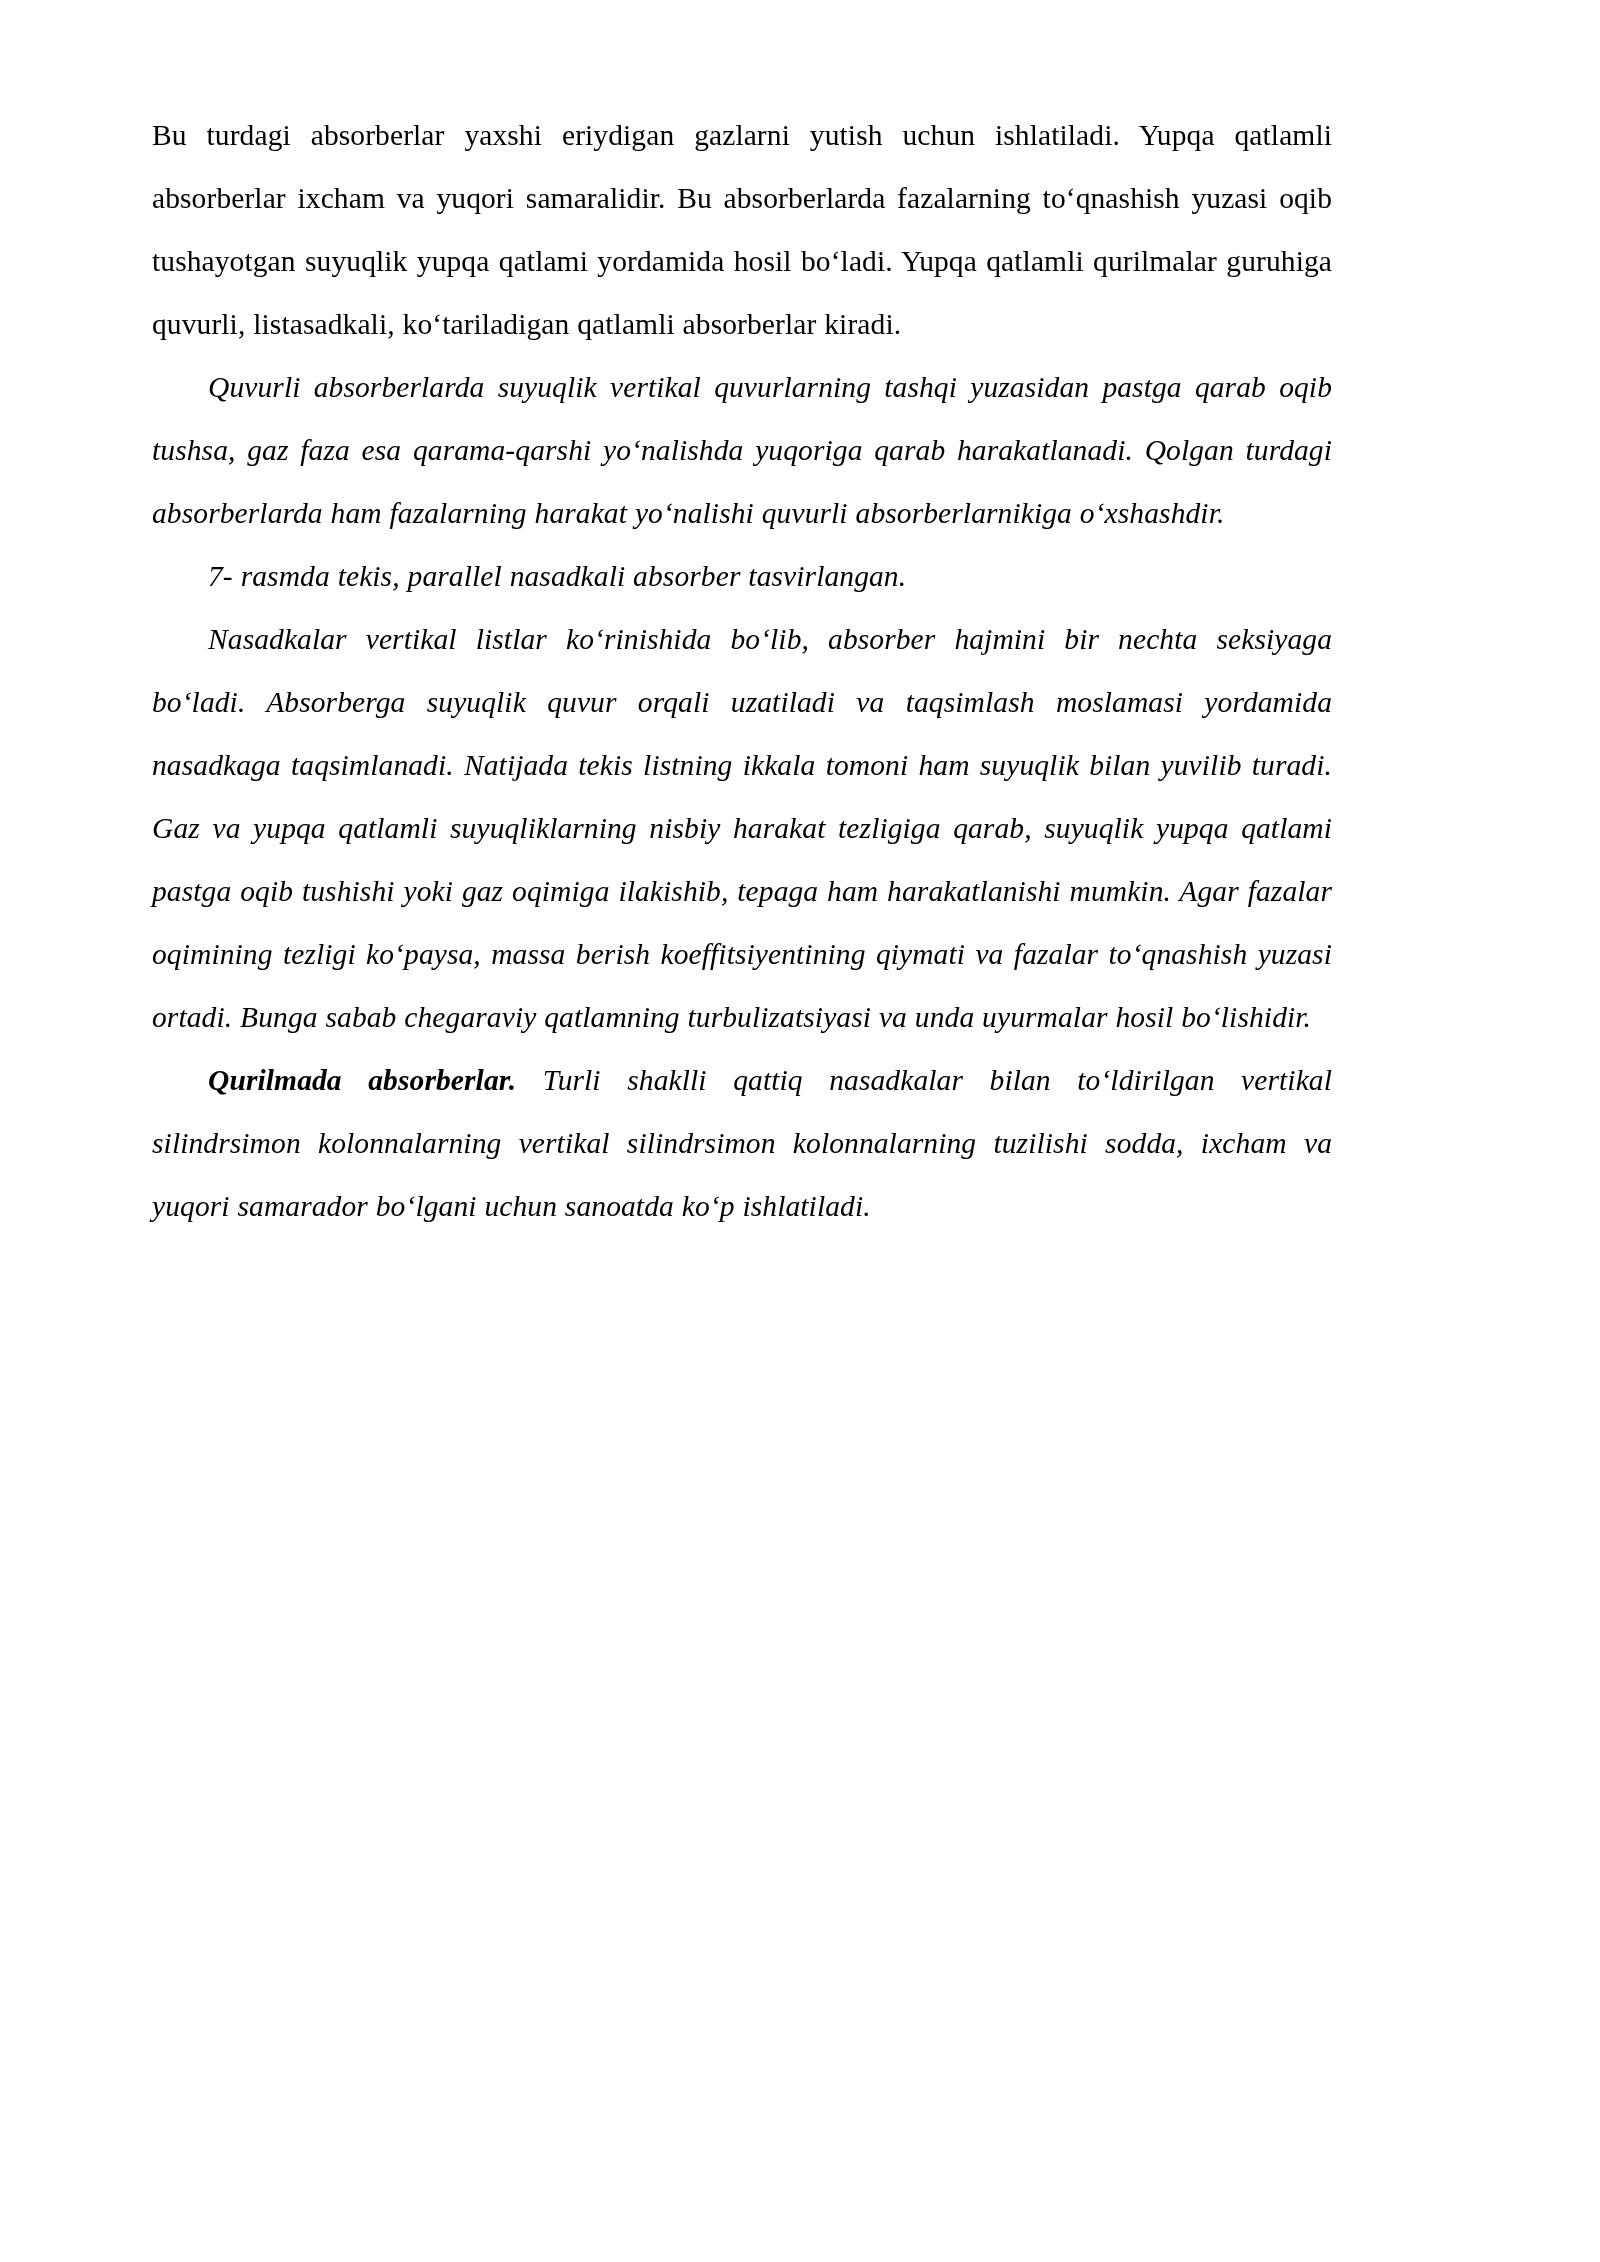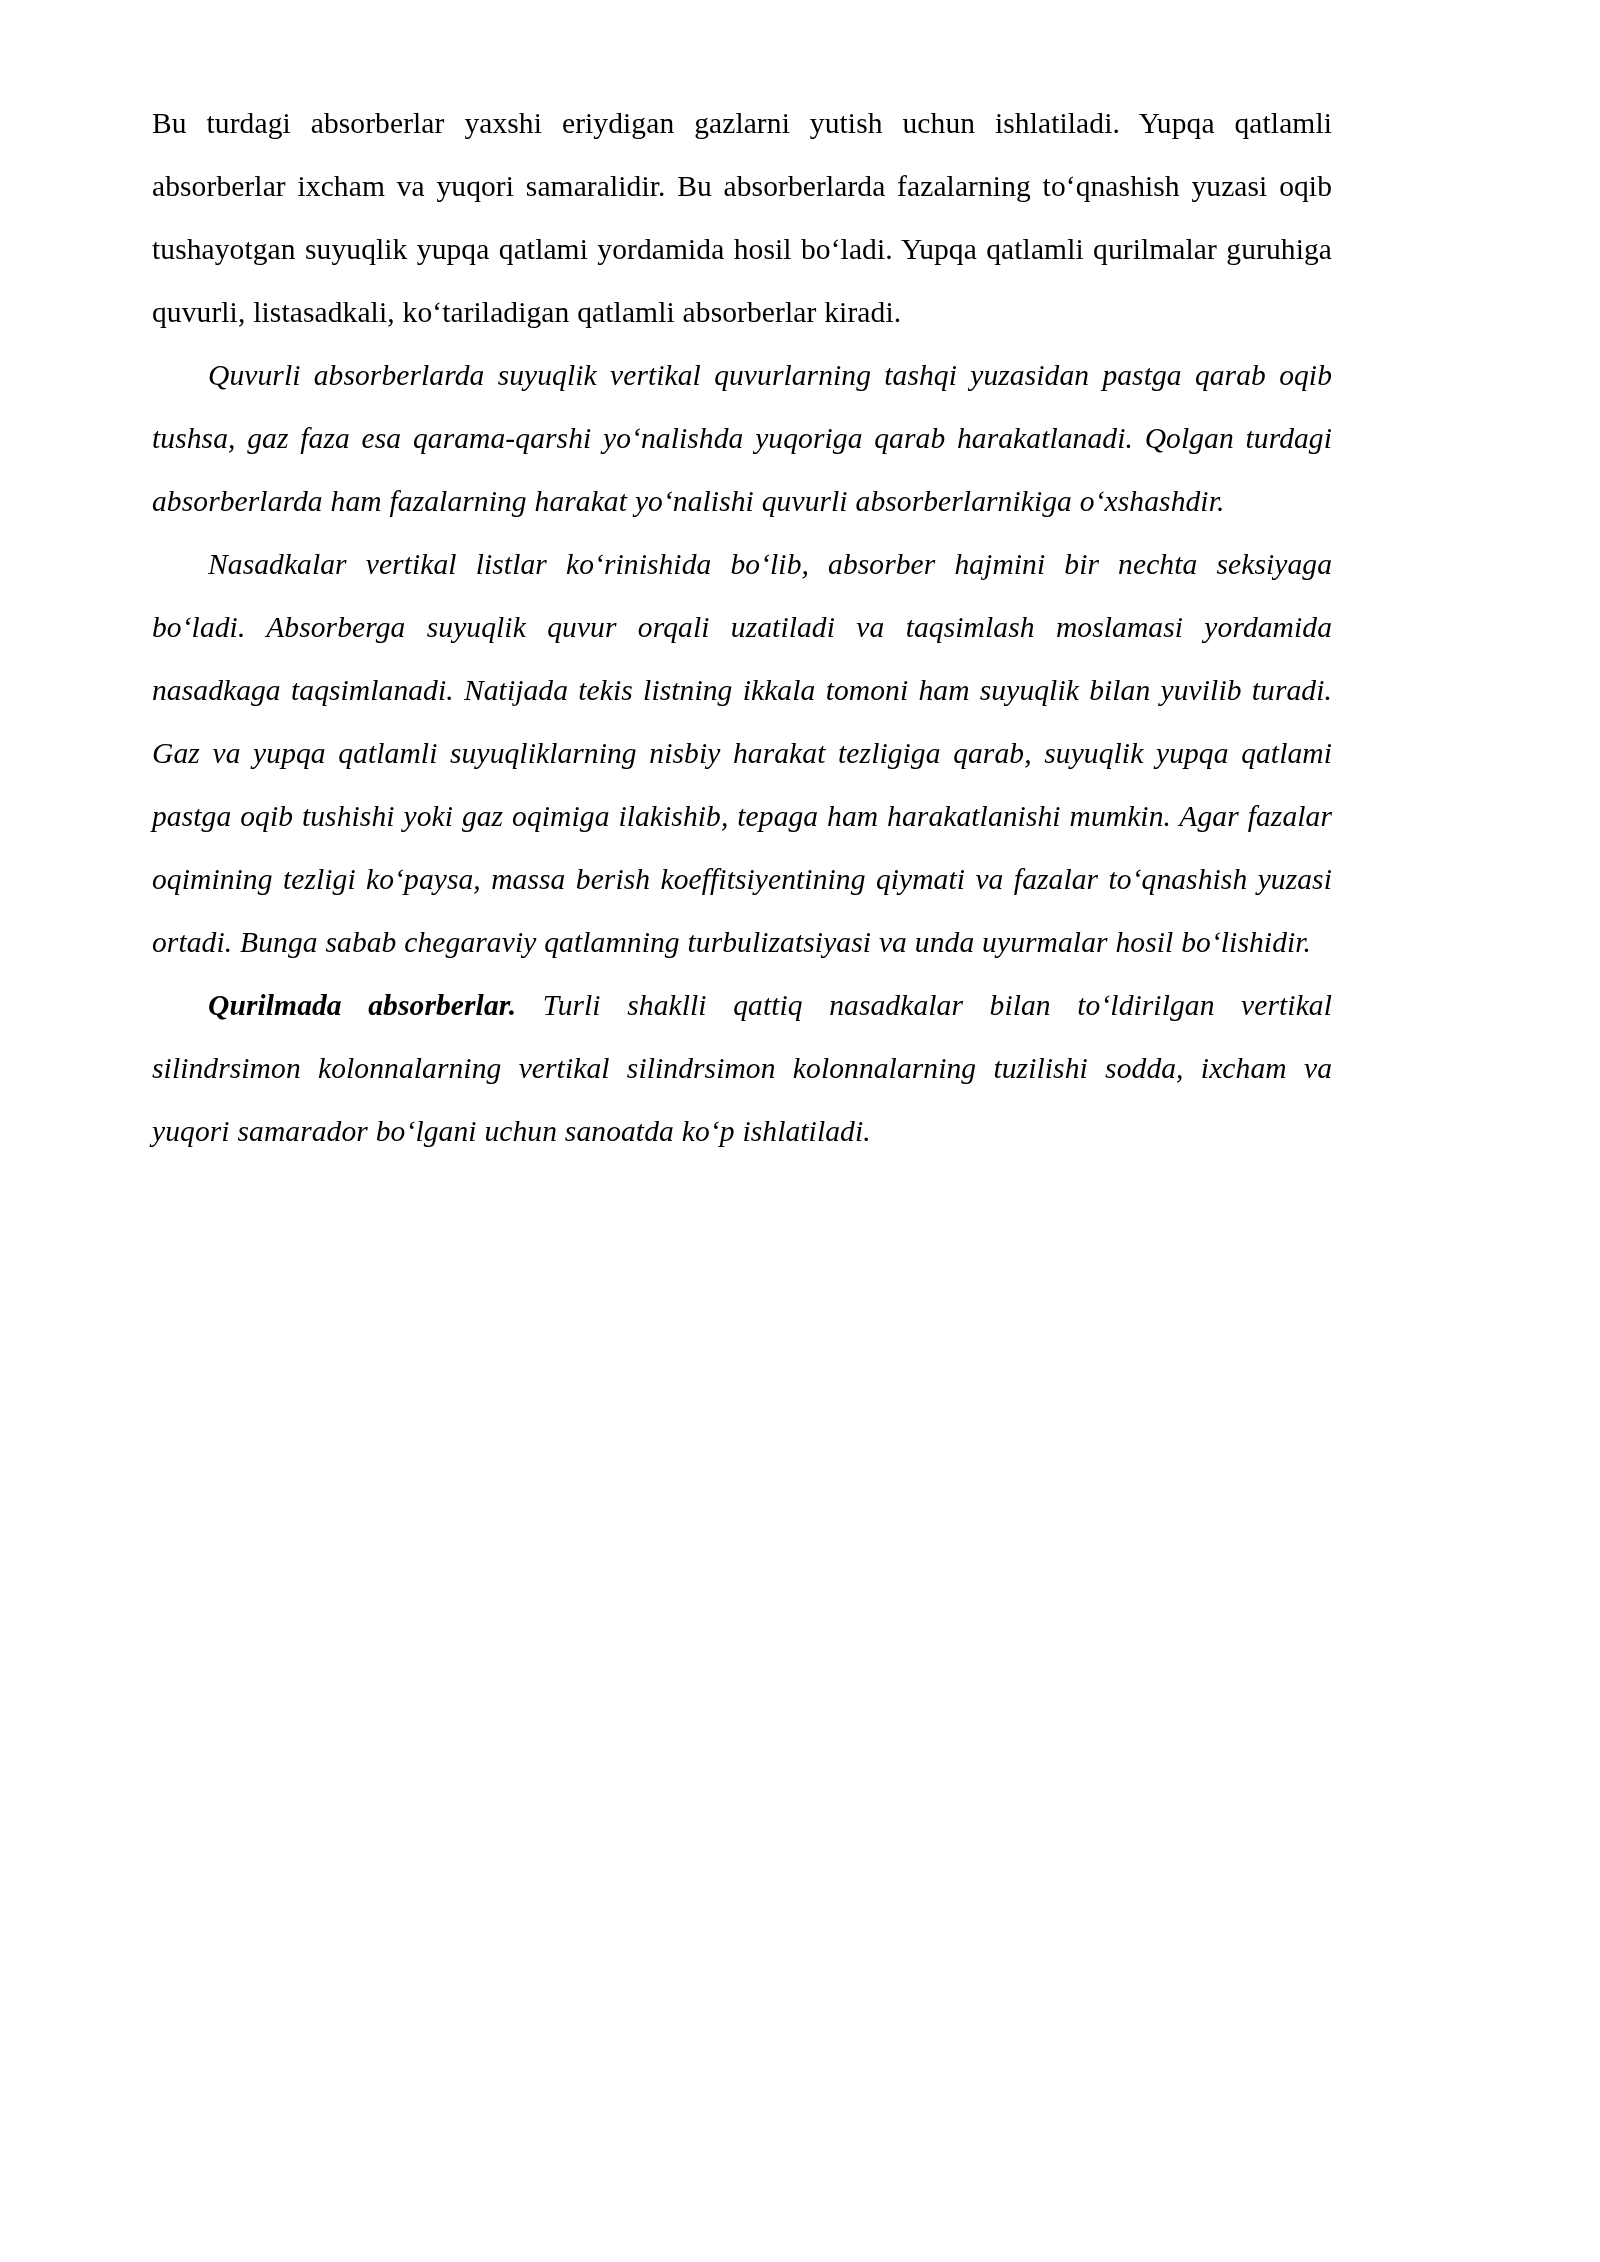--- a/index.html
+++ b/index.html
@@ -17,21 +17,21 @@
   .page {
     position: relative;
     width: 1600px;
     height: 2262px;
     background: #ffffff;
     box-sizing: border-box;
   }
   .text-column {
     position: absolute;
     left: 152px;
-    top: 92px;
+    top: 104px;
     width: 1180px;
   }
   p.para {
     margin: 0;
     font-size: 29.5px;
     line-height: 63px;
     text-align: justify;
     text-justify: inter-word;
     letter-spacing: 0.1px;
     word-spacing: 0.4px;
@@ -50,20 +50,21 @@
 <body>
 
 <div class="page">
   <div class="text-column">
 
     <p class="para">Bu turdagi absorberlar yaxshi eriydigan gazlarni yutish uchun ishlatiladi. Yupqa qatlamli absorberlar ixcham va yuqori samaralidir. Bu absorberlarda fazalarning to‘qnashish yuzasi oqib tushayotgan suyuqlik yupqa qatlami yordamida hosil bo‘ladi. Yupqa qatlamli qurilmalar guruhiga quvurli, listasadkali, ko‘tariladigan qatlamli absorberlar kiradi.</p>
 
     <p class="para indent">Quvurli absorberlarda suyuqlik vertikal quvurlarning tashqi yuzasidan pastga qarab oqib tushsa, gaz faza esa qarama-qarshi yo‘nalishda yuqoriga qarab harakatlanadi. Qolgan turdagi absorberlarda ham fazalarning harakat yo‘nalishi quvurli absorberlarnikiga o‘xshashdir.</p>
 
 
+    <p class="para indent">7- rasmda tekis, parallel nasadkali absorber tasvirlangan.</p>
 
     <p class="para indent">Nasadkalar vertikal listlar ko‘rinishida bo‘lib, absorber hajmini bir nechta seksiyaga bo‘ladi. Absorberga suyuqlik quvur orqali uzatiladi va taqsimlash moslamasi yordamida nasadkaga taqsimlanadi. Natijada tekis listning ikkala tomoni ham suyuqlik bilan yuvilib turadi. Gaz va yupqa qatlamli suyuqliklarning nisbiy harakat tezligiga qarab, suyuqlik yupqa qatlami pastga oqib tushishi yoki gaz oqimiga ilakishib, tepaga ham harakatlanishi mumkin. Agar fazalar oqimining tezligi ko‘paysa, massa berish koeffitsiyentining qiymati va fazalar to‘qnashish yuzasi ortadi. Bunga sabab chegaraviy qatlamning turbulizatsiyasi va unda uyurmalar hosil bo‘lishidir.</p>
 
     <p class="para indent">
       <span class="lead">Qurilmada absorberlar.</span><span> Turli shaklli qattiq nasadkalar bilan to‘ldirilgan vertikal silindrsimon kolonnalarning vertikal silindrsimon kolonnalarning tuzilishi sodda, ixcham va yuqori samarador bo‘lgani uchun sanoatda ko‘p ishlatiladi.</span>
     </p>
 
   </div>
 </div>
 

